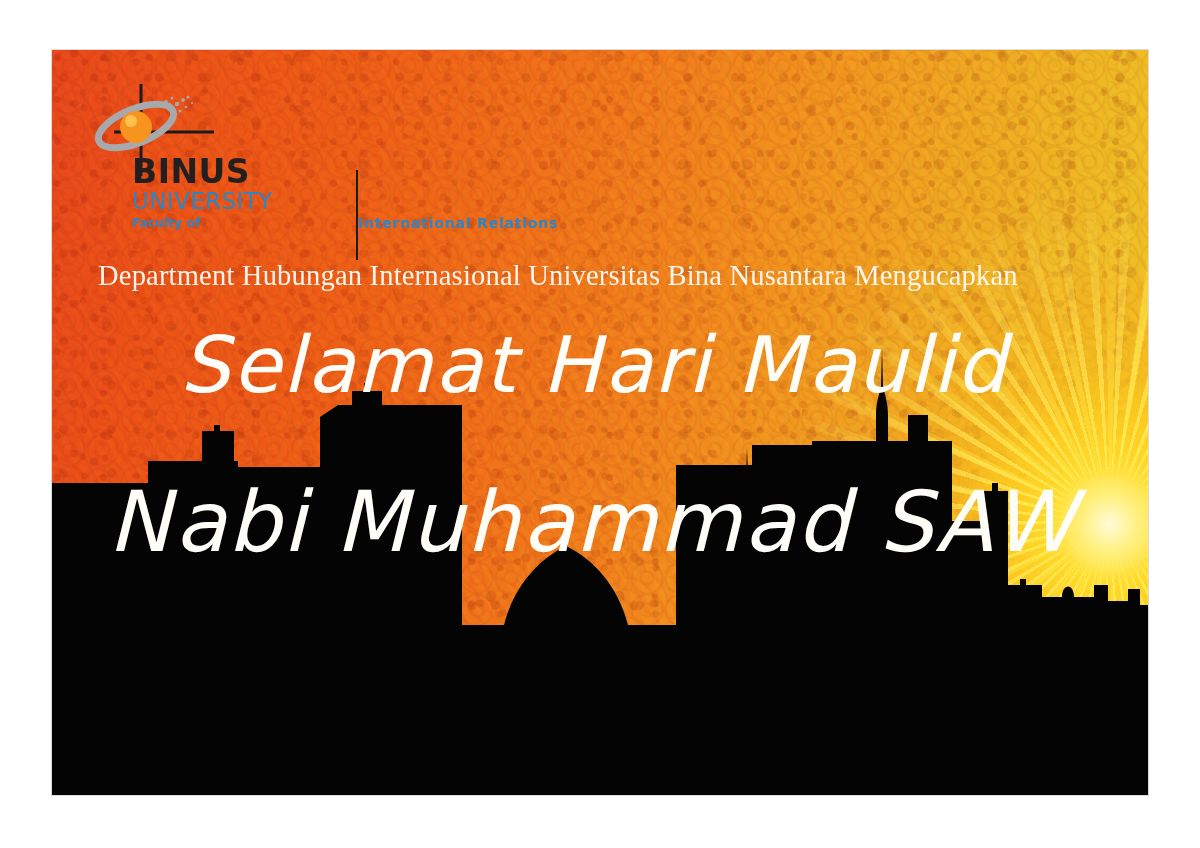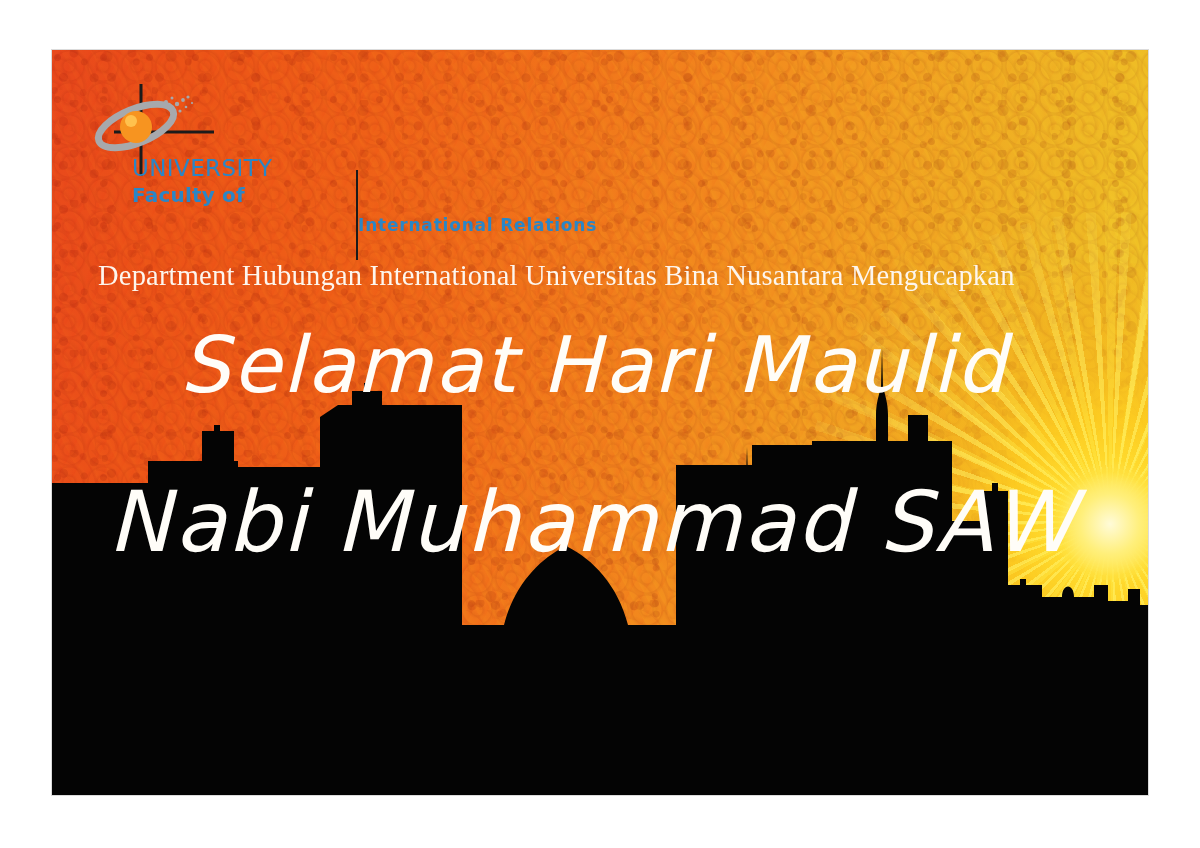--- a/index.html
+++ b/index.html
@@ -181,41 +181,41 @@
     font-weight: 400;
     font-size: 23px;
     letter-spacing: 0.4px;
     color: #2b86c6;
     line-height: 1.08;
     margin-top: 1px;
   }
   .logo-faculty {
     font-family: "DejaVu Sans", sans-serif;
     font-weight: 700;
-    font-size: 20px;
+    font-size: 12px;
     letter-spacing: 0.2px;
     color: #2b86c6;
     line-height: 1.22;
     margin-top: 2px;
   }
   .logo-divider {
     position: absolute;
     left: 282px;
     top: 90px;
     width: 2px;
     height: 90px;
     background: #1b1b1b;
   }
   .logo-unit {
     position: absolute;
     left: 306px;
     top: 165px;
     font-family: "DejaVu Sans", sans-serif;
     font-weight: 700;
-    font-size: 17px;
+    font-size: 14px;
     letter-spacing: 0.8px;
     color: #2b86c6;
     white-space: nowrap;
   }
 
   
   .subtitle {
     position: absolute;
     left: 46px;
     top: 210px;
@@ -346,27 +346,28 @@
               <circle cx="106" cy="31" r="1.6"></circle>
             <circle cx="112" cy="27" r="1.3"></circle>
               <circle cx="118" cy="23" r="1.1"></circle>
             <circle cx="92" cy="22" r="2.0"></circle>
               <circle cx="98" cy="18" r="1.5"></circle>
           </g>
         </svg>
       </div>
 
       <div class="logo-words">
+        <div class="logo-binus">BINUS</div>
         <div class="logo-university">UNIVERSITY</div>
         <div class="logo-faculty">Faculty of</div>
       </div>
 
       <div class="logo-divider"></div>
     </div>
 
     <div class="logo-unit">International Relations</div>
 
-    <div class="subtitle">Department Hubungan International Universitas Bina Nusantara Mengucapkan</div>
+    <div class="subtitle">Department Hubungan Internasional Universitas Bina Nusantara Mengucapkan</div>
     <div class="headline headline-1">Selamat Hari Maulid</div>
     <div class="headline headline-2">Nabi Muhammad SAW</div>
 
   </div>
 </div>
 
 </body></html>

